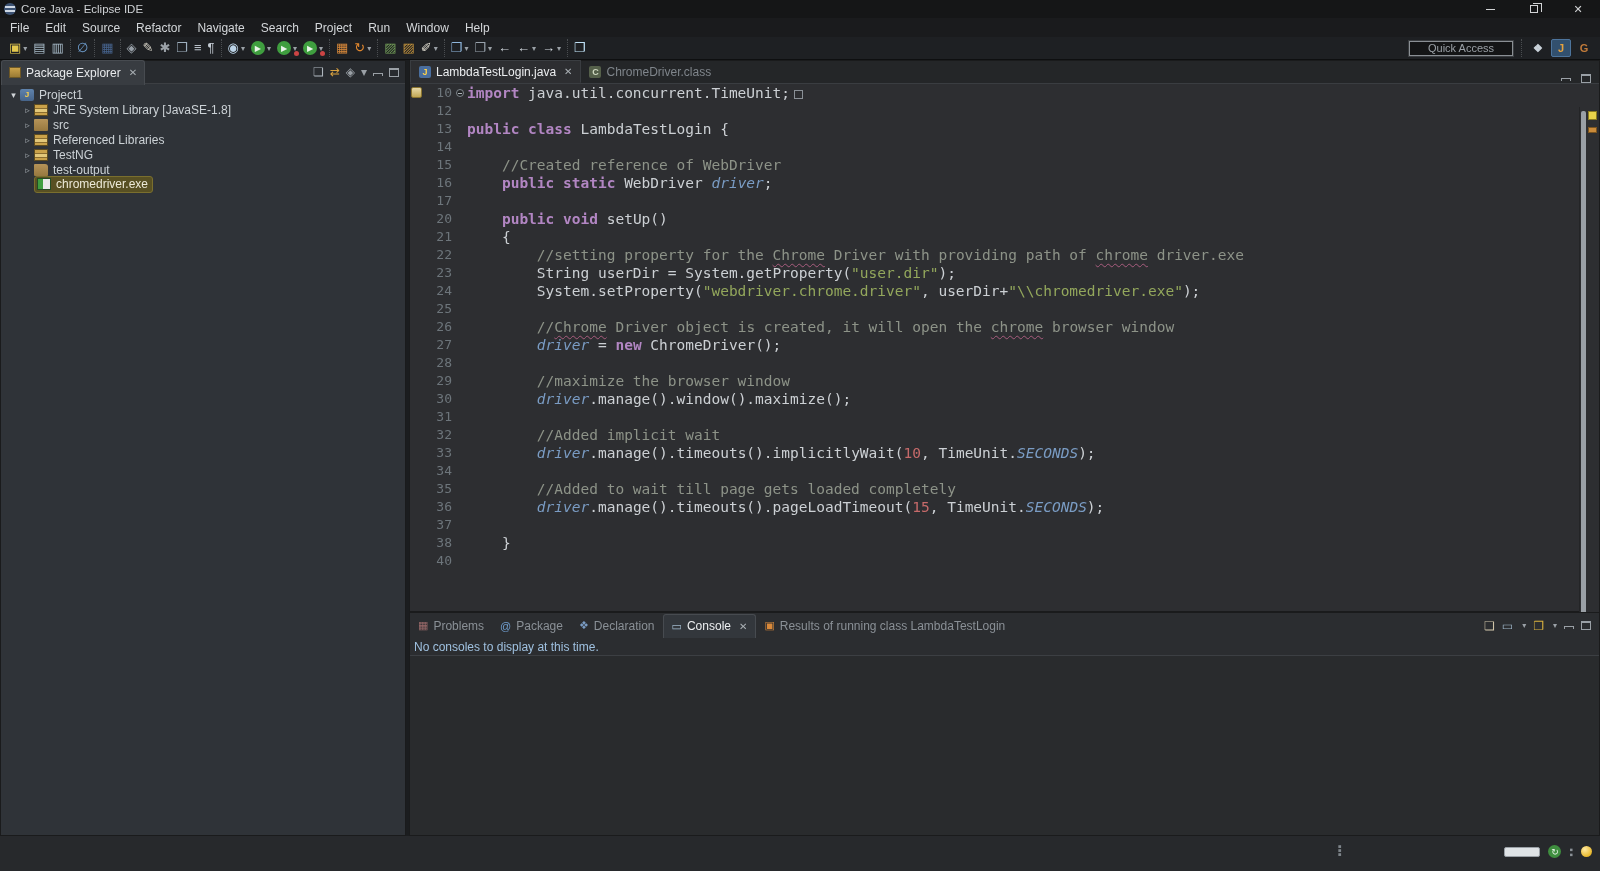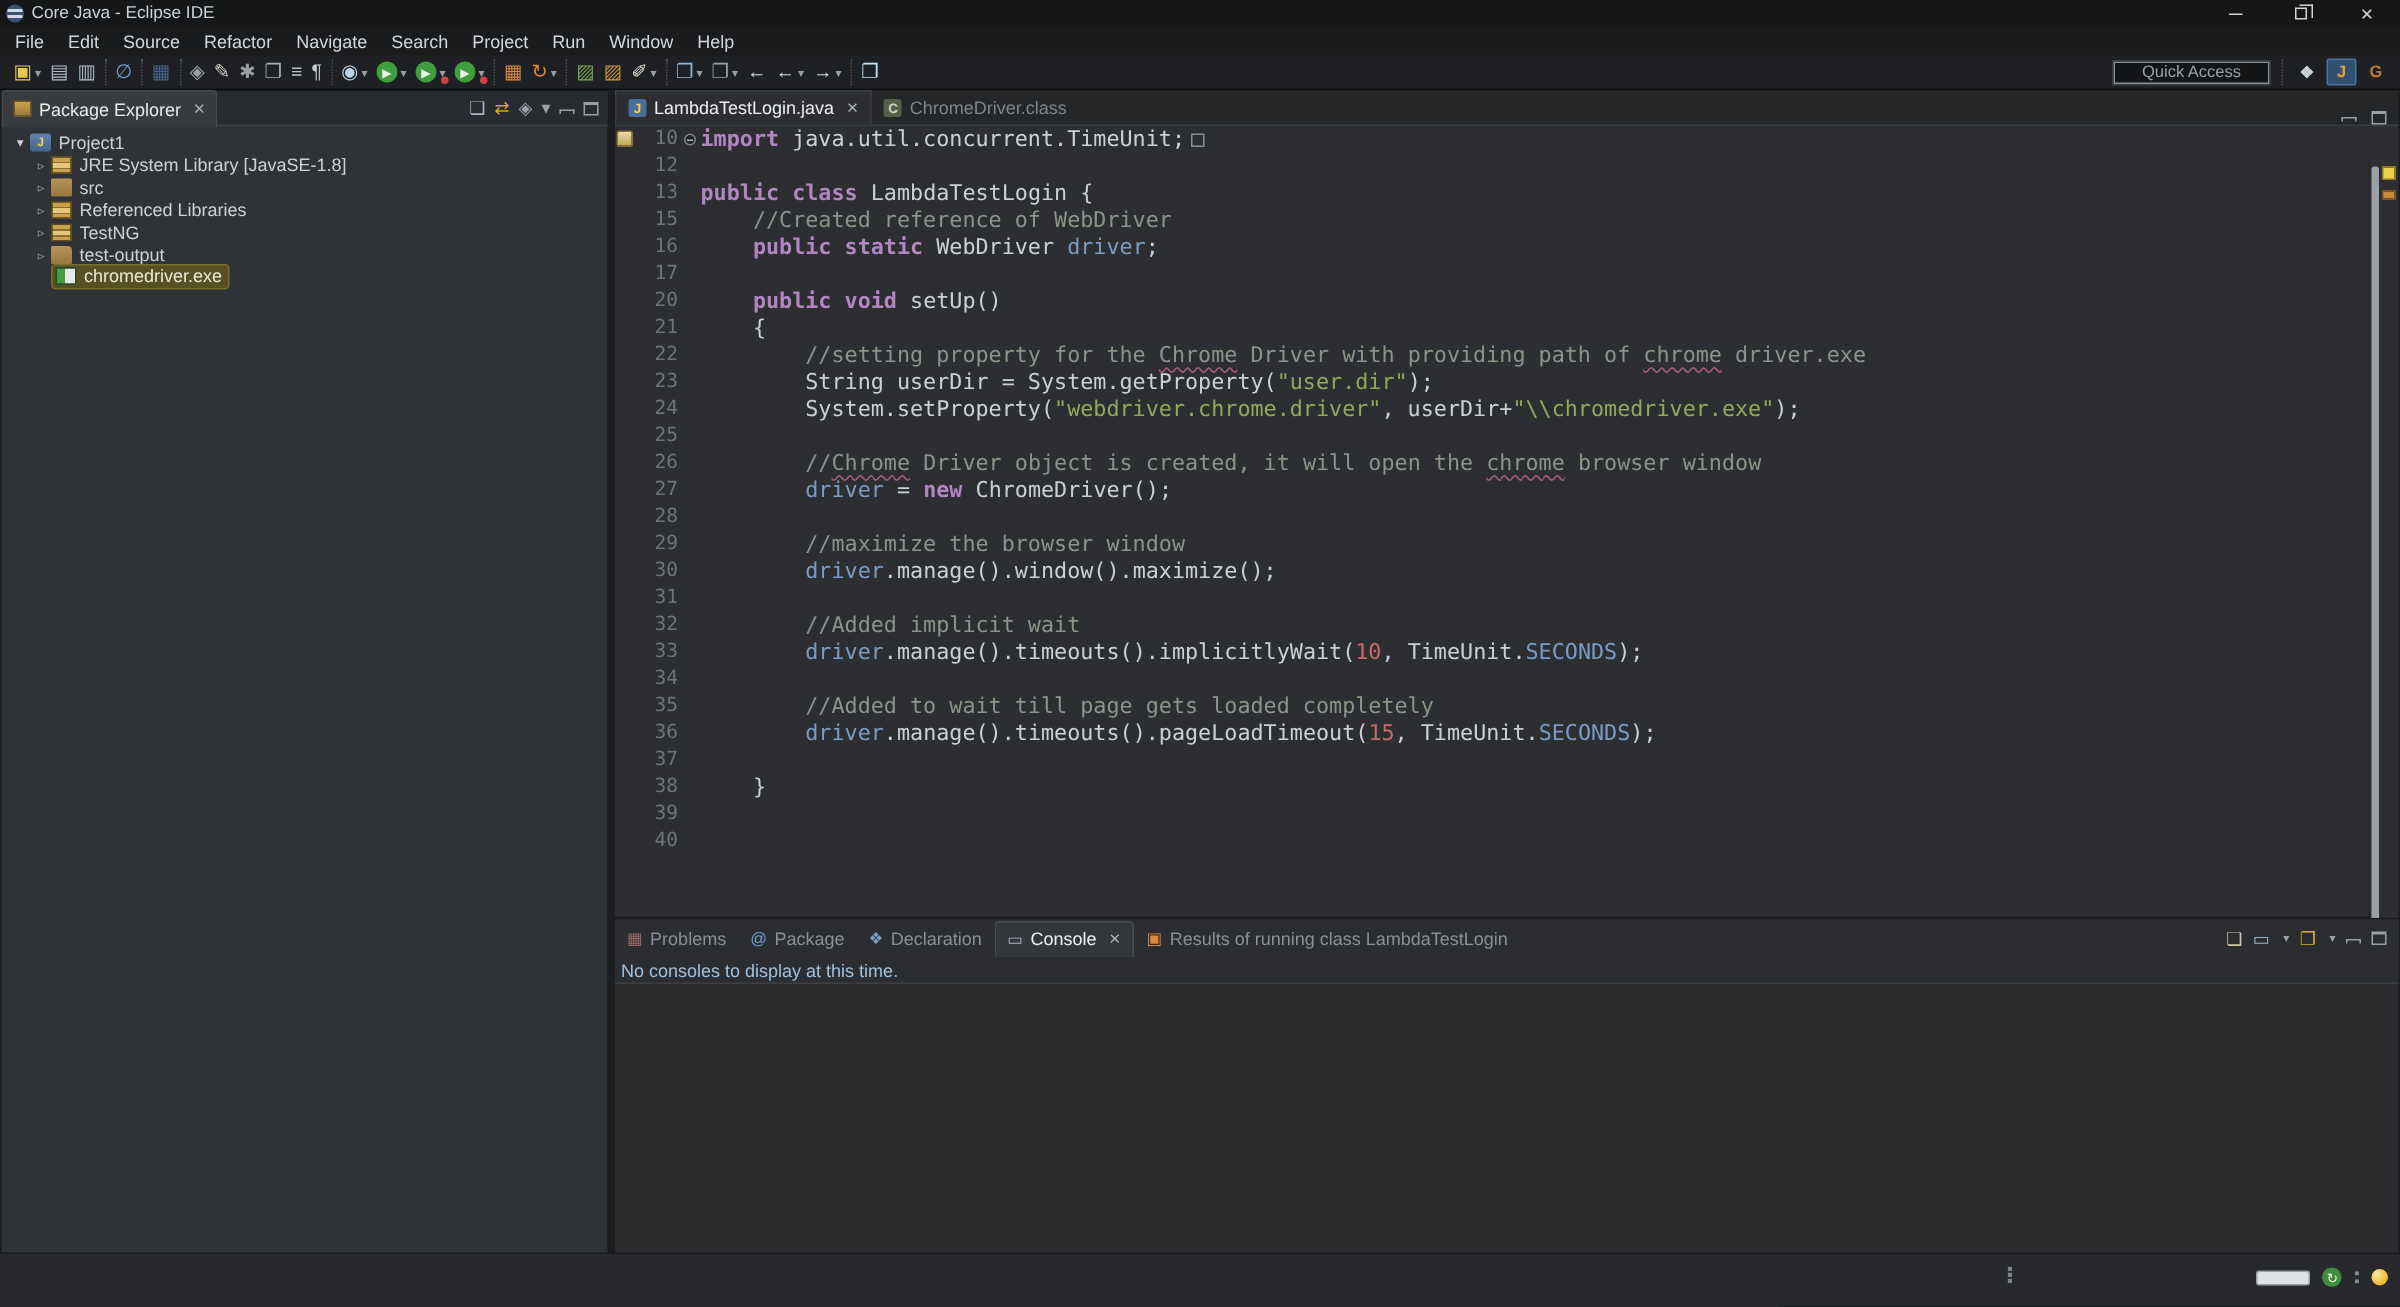--- a/index.html
+++ b/index.html
@@ -77,21 +77,21 @@
   .fold-col { width:15px; flex:none; display:flex; align-items:center; justify-content:center; }
   .fold-dot { width:8px; height:8px; border-radius:50%; border:1px solid #80878d; background:#222426; position:relative; }
   .fold-dot::before { content:""; position:absolute; left:1px; right:1px; top:3px; height:1px; background:#aeb4b9; }
   .src { color:#ccd0d4; }
   .tk-kw { color:#b286c3; font-weight:bold; }
   .tk-def { color:#ccd0d4; }
   .tk-com { color:#8d9388; }
   .tk-comspell { color:#8d9388; text-decoration:underline wavy #a85c7e 1px; text-underline-offset:3px; }
   .tk-str { color:#93a75c; }
   .tk-num { color:#c66a6a; }
-  .tk-fld { color:#7a9cc4; }
+  .tk-fld { color:#7a9cc4; font-style:italic; }
   .boxmark { display:inline-block; width:9px; height:9px; border:1px solid #8a9096; margin-left:4px; vertical-align:middle; }
   .overview-ruler { position:absolute; right:0; top:23px; bottom:0; width:20px; background:#2d2e31; border-left:1px solid #232426; }
   .ov-scrollthumb { position:absolute; right:13px; top:4px; width:5px; height:505px; background:#9aa0a6; border-radius:2px; }
   .ov-mark-yellow { position:absolute; right:2px; top:4px; width:9px; height:9px; background:#e8d24a; border:1px solid #8a7a20; }
   .ov-mark-orange { position:absolute; right:2px; top:20px; width:9px; height:6px; background:#c98a3a; border:1px solid #7a5420; }
 
   
   .console { position:absolute; left:409px; top:612px; width:1191px; height:224px; background:#2b2d30; border:1px solid #1a1b1c; }
   .cons-tabbar { height:25px; display:flex; align-items:center; background:#2b2d30; }
   .cons-tab { display:flex; align-items:center; gap:5px; height:24px; padding:0 8px; font-size:12px; color:#8a9096; }
@@ -344,20 +344,21 @@
       <div class="ed-tools">
         <span class="btn-min"></span>
         <span class="btn-max"></span>
       </div>
     </div>
   <div class="code-wrap">
     <div id="code-lines">
         <div class="code-line"><span class="ann-col"><span class="ann-import"></span></span><span class="ln">10</span><span class="fold-col"><span class="fold-dot"></span></span><span class="src"><span class="tk-kw">import </span><span class="tk-def">java.util.concurrent.TimeUnit;</span><span class="boxmark"></span></span></div>
         <div class="code-line"><span class="ann-col"></span><span class="ln">12</span><span class="fold-col"></span><span class="src"></span></div>
         <div class="code-line"><span class="ann-col"></span><span class="ln">13</span><span class="fold-col"></span><span class="src"><span class="tk-kw">public class </span><span class="tk-def">LambdaTestLogin {</span></span></div>
+        <div class="code-line"><span class="ann-col"></span><span class="ln">14</span><span class="fold-col"></span><span class="src"></span></div>
         <div class="code-line"><span class="ann-col"></span><span class="ln">15</span><span class="fold-col"></span><span class="src"><span class="tk-com">    //Created reference of WebDriver</span></span></div>
         <div class="code-line"><span class="ann-col"></span><span class="ln">16</span><span class="fold-col"></span><span class="src"><span class="tk-def">    </span><span class="tk-kw">public static </span><span class="tk-def">WebDriver </span><span class="tk-fld">driver</span><span class="tk-def">;</span></span></div>
         <div class="code-line"><span class="ann-col"></span><span class="ln">17</span><span class="fold-col"></span><span class="src"></span></div>
         <div class="code-line"><span class="ann-col"></span><span class="ln">20</span><span class="fold-col"></span><span class="src"><span class="tk-def">    </span><span class="tk-kw">public void </span><span class="tk-def">setUp()</span></span></div>
         <div class="code-line"><span class="ann-col"></span><span class="ln">21</span><span class="fold-col"></span><span class="src"><span class="tk-def">    {</span></span></div>
         <div class="code-line"><span class="ann-col"></span><span class="ln">22</span><span class="fold-col"></span><span class="src"><span class="tk-com">        //setting property for the </span><span class="tk-comspell">Chrome</span><span class="tk-com"> Driver with providing path of </span><span class="tk-comspell">chrome</span><span class="tk-com"> driver.exe</span></span></div>
         <div class="code-line"><span class="ann-col"></span><span class="ln">23</span><span class="fold-col"></span><span class="src"><span class="tk-def">        String userDir = System.getProperty(</span><span class="tk-str">"user.dir"</span><span class="tk-def">);</span></span></div>
         <div class="code-line"><span class="ann-col"></span><span class="ln">24</span><span class="fold-col"></span><span class="src"><span class="tk-def">        System.setProperty(</span><span class="tk-str">"webdriver.chrome.driver"</span><span class="tk-def">, userDir+</span><span class="tk-str">"\\chromedriver.exe"</span><span class="tk-def">);</span></span></div>
         <div class="code-line"><span class="ann-col"></span><span class="ln">25</span><span class="fold-col"></span><span class="src"></span></div>
         <div class="code-line"><span class="ann-col"></span><span class="ln">26</span><span class="fold-col"></span><span class="src"><span class="tk-com">        //</span><span class="tk-comspell">Chrome</span><span class="tk-com"> Driver object is created, it will open the </span><span class="tk-comspell">chrome</span><span class="tk-com"> browser window</span></span></div>
@@ -366,21 +367,20 @@
         <div class="code-line"><span class="ann-col"></span><span class="ln">29</span><span class="fold-col"></span><span class="src"><span class="tk-com">        //maximize the browser window</span></span></div>
         <div class="code-line"><span class="ann-col"></span><span class="ln">30</span><span class="fold-col"></span><span class="src"><span class="tk-def">        </span><span class="tk-fld">driver</span><span class="tk-def">.manage().window().maximize();</span></span></div>
         <div class="code-line"><span class="ann-col"></span><span class="ln">31</span><span class="fold-col"></span><span class="src"></span></div>
         <div class="code-line"><span class="ann-col"></span><span class="ln">32</span><span class="fold-col"></span><span class="src"><span class="tk-com">        //Added implicit wait</span></span></div>
         <div class="code-line"><span class="ann-col"></span><span class="ln">33</span><span class="fold-col"></span><span class="src"><span class="tk-def">        </span><span class="tk-fld">driver</span><span class="tk-def">.manage().timeouts().implicitlyWait(</span><span class="tk-num">10</span><span class="tk-def">, TimeUnit.</span><span class="tk-fld">SECONDS</span><span class="tk-def">);</span></span></div>
         <div class="code-line"><span class="ann-col"></span><span class="ln">34</span><span class="fold-col"></span><span class="src"></span></div>
         <div class="code-line"><span class="ann-col"></span><span class="ln">35</span><span class="fold-col"></span><span class="src"><span class="tk-com">        //Added to wait till page gets loaded completely</span></span></div>
         <div class="code-line"><span class="ann-col"></span><span class="ln">36</span><span class="fold-col"></span><span class="src"><span class="tk-def">        </span><span class="tk-fld">driver</span><span class="tk-def">.manage().timeouts().pageLoadTimeout(</span><span class="tk-num">15</span><span class="tk-def">, TimeUnit.</span><span class="tk-fld">SECONDS</span><span class="tk-def">);</span></span></div>
         <div class="code-line"><span class="ann-col"></span><span class="ln">37</span><span class="fold-col"></span><span class="src"></span></div>
         <div class="code-line"><span class="ann-col"></span><span class="ln">38</span><span class="fold-col"></span><span class="src"><span class="tk-def">    }</span></span></div>
-        <div class="code-line"><span class="ann-col"></span><span class="ln">39</span><span class="fold-col"></span><span class="src"></span></div>
         <div class="code-line"><span class="ann-col"></span><span class="ln">40</span><span class="fold-col"></span><span class="src"></span></div>
       </div>
     <div class="overview-ruler">
       <div class="ov-scrollthumb"></div>
       <div class="ov-mark-yellow"></div>
       <div class="ov-mark-orange"></div>
     </div>
   </div>
 </div>
 

